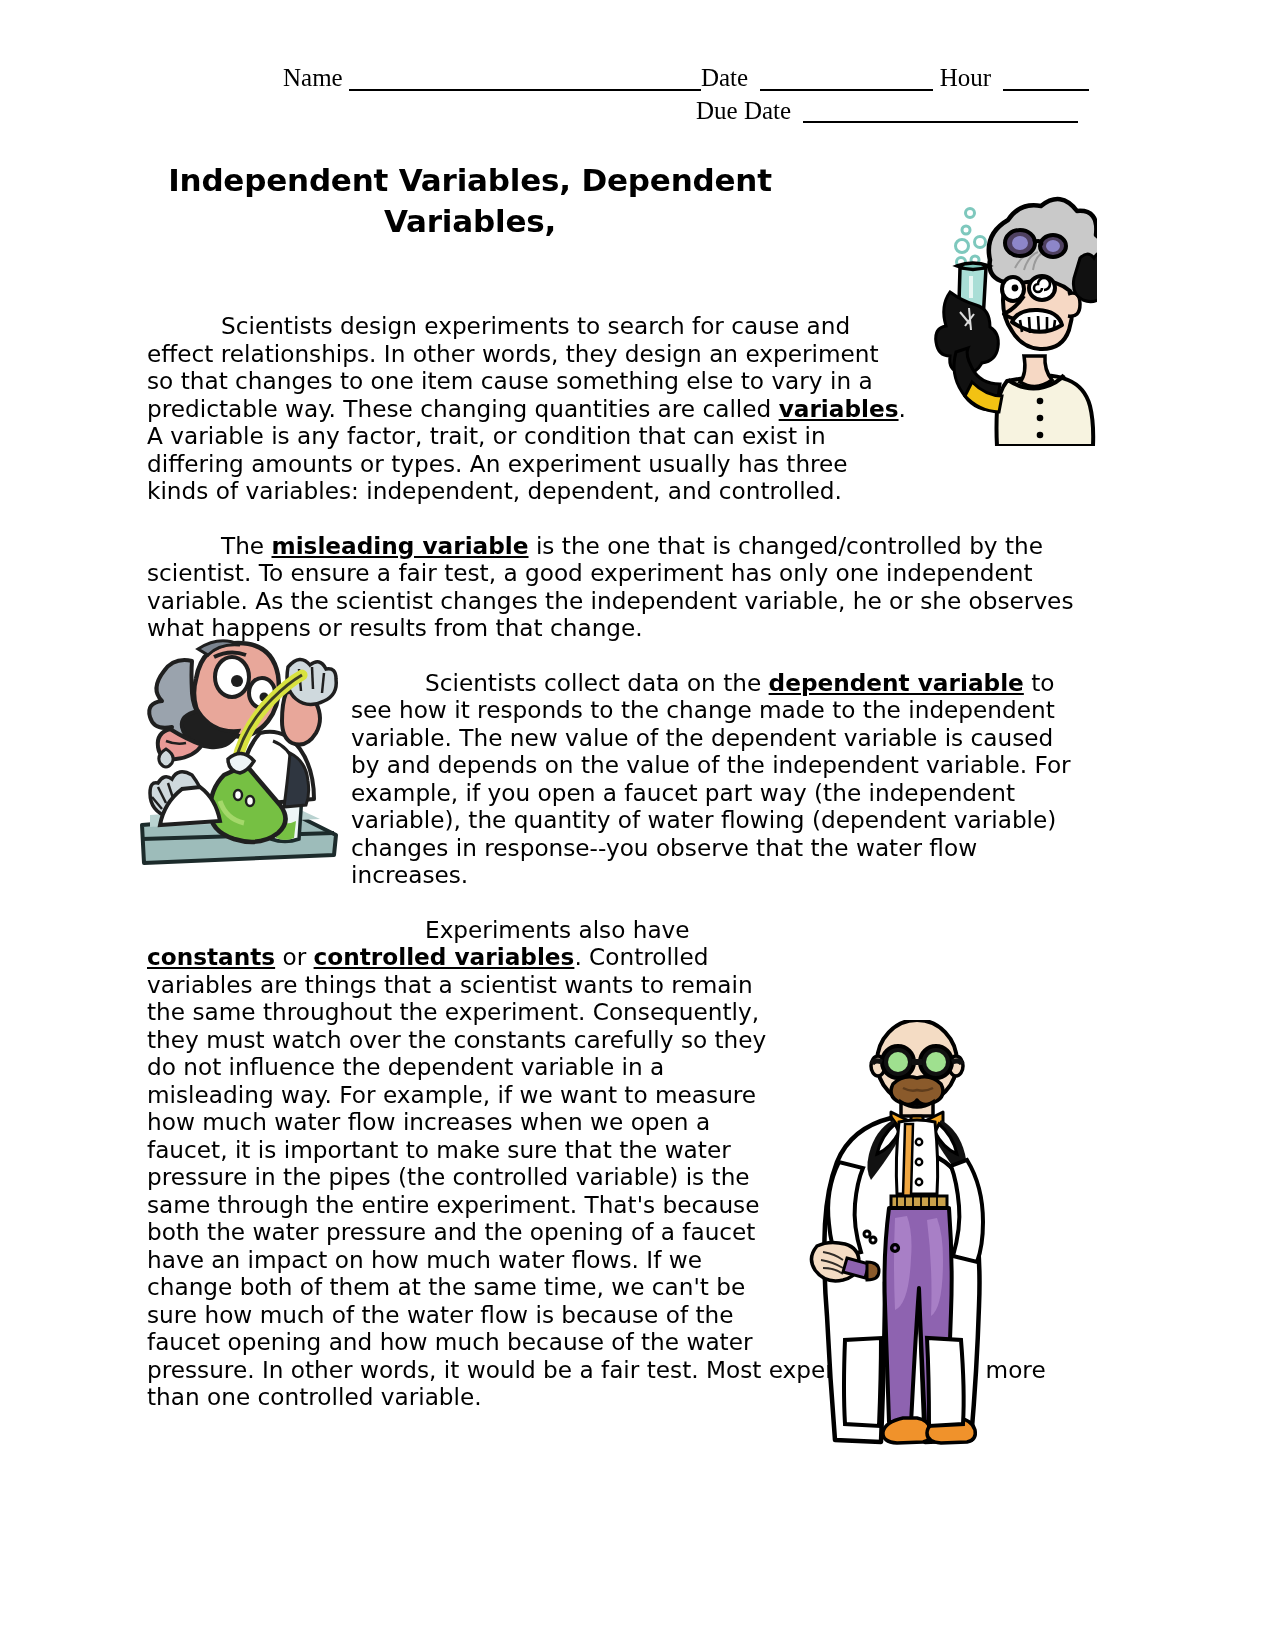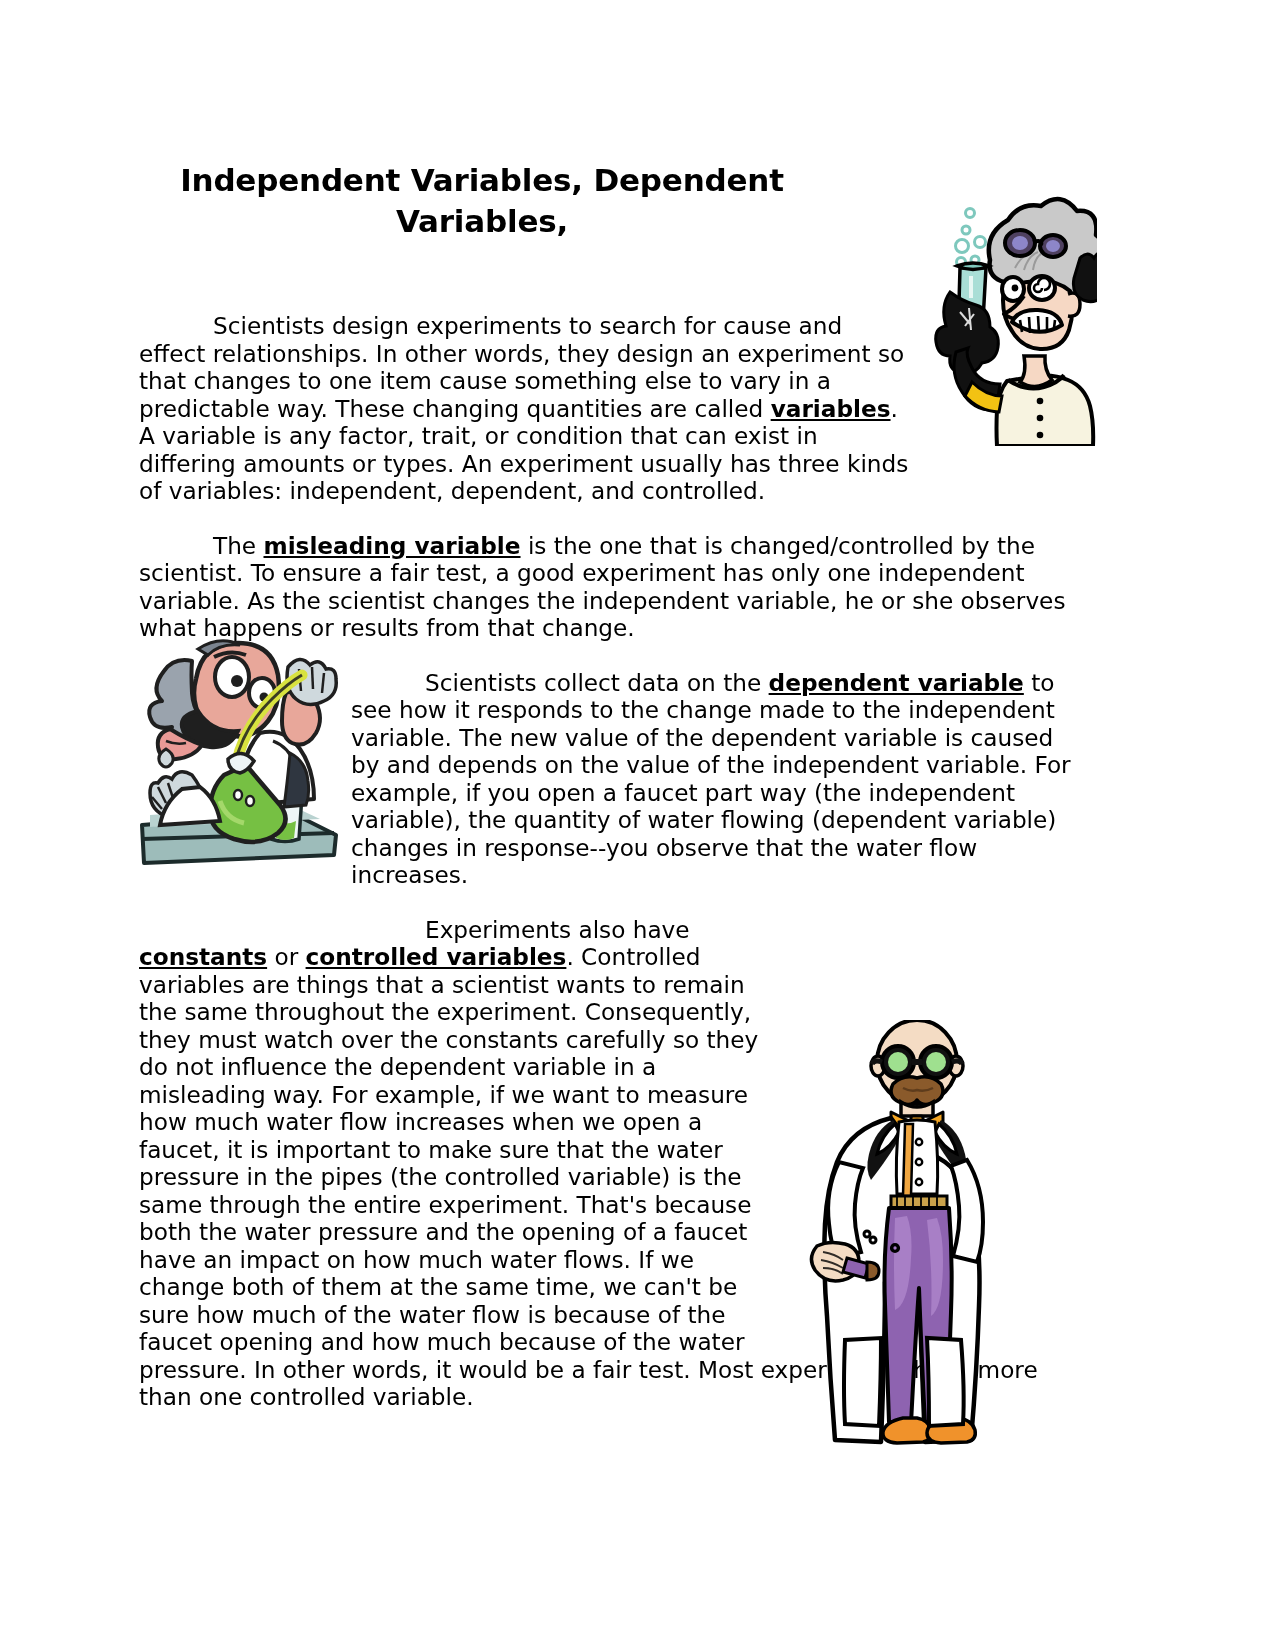--- a/index.html
+++ b/index.html
@@ -47,21 +47,21 @@
     top: -4px;
   }
   .rule-name { width: 352px; }
   .rule-date { width: 173px; margin-left: 6px; }
   .rule-hour { width: 86px; margin-left: 6px; }
   .rule-duedate { width: 275px; margin-left: 6px; }
 
   
   .doc-title {
     position: absolute;
-    left: 132px;
+    left: 120px;
     top: 160px;
     width: 700px;
     text-align: center;
     font-family: "DejaVu Sans", sans-serif;
     font-weight: bold;
     font-size: 31px;
     line-height: 1.33;
     color: #000;
     letter-spacing: -0.2px;
   }
@@ -71,21 +71,21 @@
     position: absolute;
     left: 139px;
     top: 312px;
     width: 935px;
     font-family: "DejaVu Sans", sans-serif;
     font-size: 23.2px;
     line-height: 27.5px;
     color: #000;
     text-align: left;
   }
-  .para { margin: 0 0 27px 0; text-indent: 74px; }
+  .para { margin: 0 0 27px 8px; text-indent: 74px; }
   .para.tight { margin-bottom: 0; }
   .bu {
     font-weight: bold;
     text-decoration: underline;
     text-underline-offset: 2px;
   }
 
   
   .shim-top-right {
     float: right;
@@ -112,20 +112,34 @@
 
   #art-top-right { left: 912px; top: 196px; width: 185px; height: 250px; }
   #art-left-flask { left: 140px; top: 625px; width: 200px; height: 245px; }
   #art-bottom-right { left: 795px; top: 1020px; width: 215px; height: 425px; }
 </style>
 </head>
 <body>
 
 <div class="page">
 
+  <div class="header-block">
+    <div class="header-row-1">
+      <span class="hdr-label">Name </span>
+      <span class="rule rule-name"></span>
+      <span class="hdr-label">Date </span>
+      <span class="rule rule-date"></span>
+      <span class="hdr-label"> Hour </span>
+      <span class="rule rule-hour"></span>
+    </div>
+    <div class="header-row-2">
+      <span class="hdr-label">Due Date </span>
+      <span class="rule rule-duedate"></span>
+    </div>
+  </div>
 
   <div class="doc-title">
     <div>Independent Variables, Dependent Variables,</div>
   </div>
 
   <div class="body-area">
 
     <div class="shim-top-right"></div>
 
     <p class="para">

